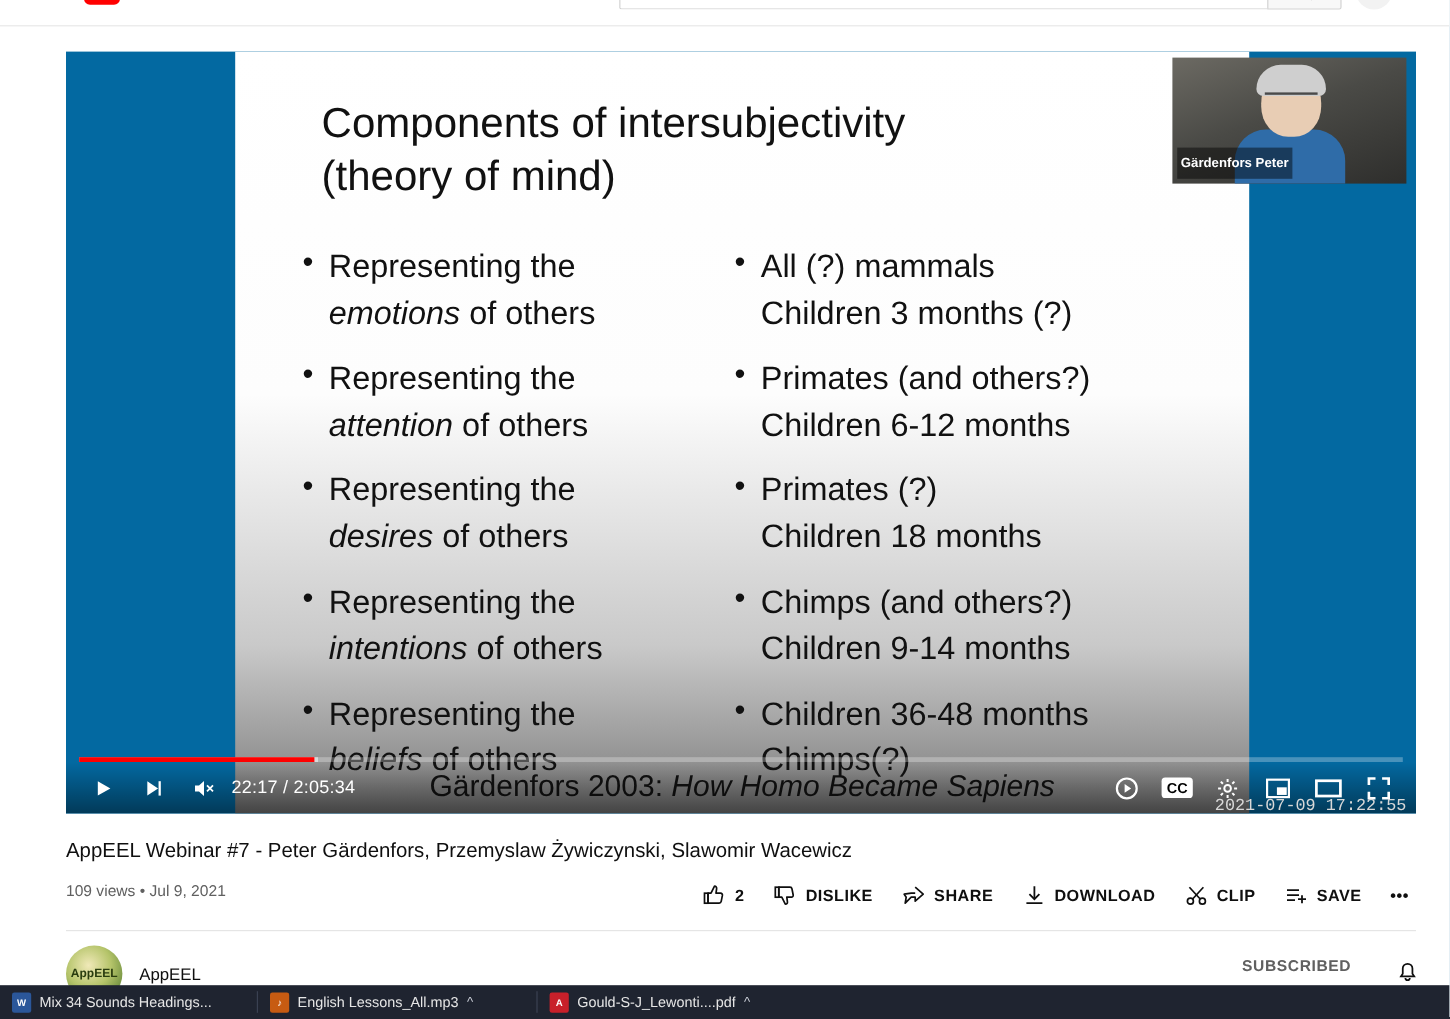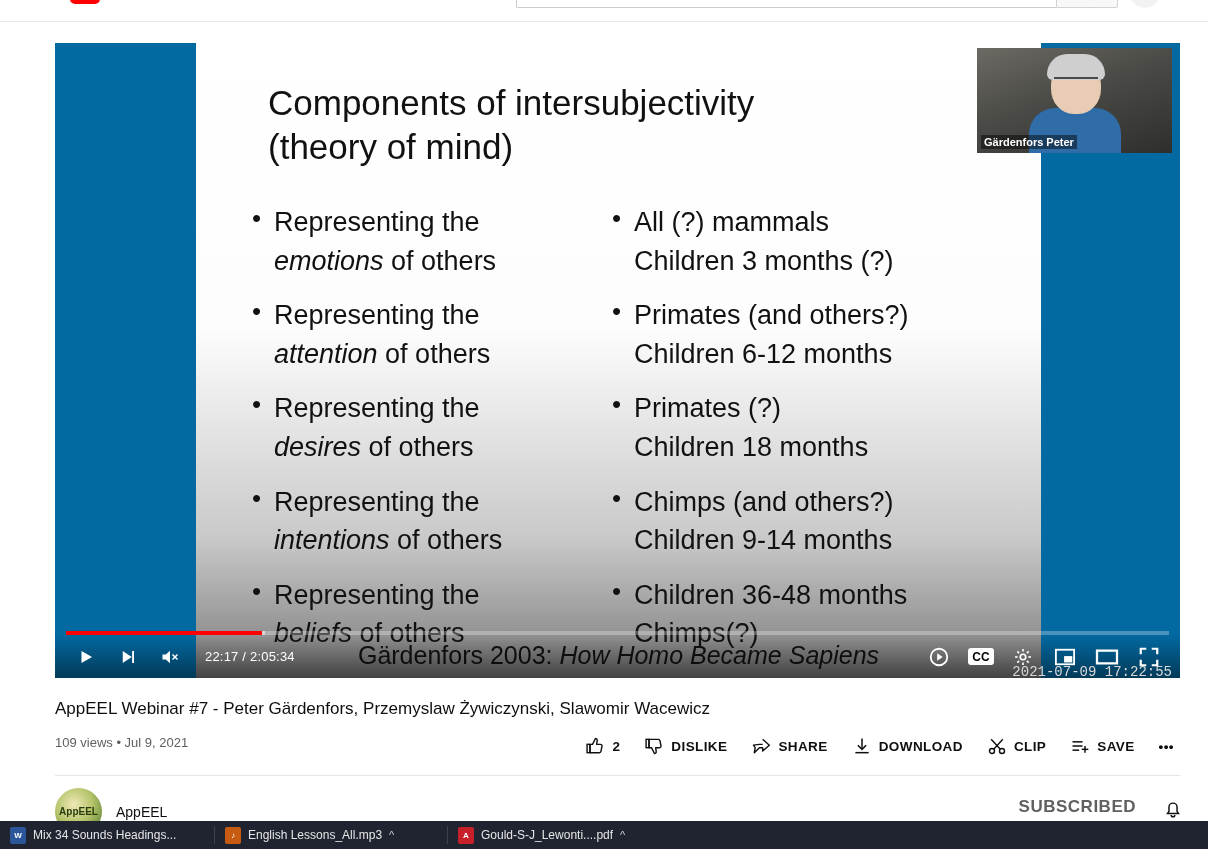--- a/index.html
+++ b/index.html
@@ -92,41 +92,41 @@
   .pip-glasses {
     position: absolute; left: 25px; top: 19px; width: 44px; height: 10px;
     border-top: 2px solid #4a4a4a;
   }
   .pip-body {
     position: absolute; left: 0px; top: 50px; width: 92px; height: 56px;
     background: #2f6ca8; border-radius: 26px 26px 0 0;
   }
   .pip-name {
     position: absolute; left: 4px; bottom: 4px; font-size: 11px; color: #fff;
-    background: rgba(0,0,0,0.45); padding: 1px 3px; font-weight: bold;
+    background: rgba(0,0,0,0.45); padding: 7px 3px; font-weight: bold;
   }
   .timestamp {
     position: absolute; right: 8px; bottom: -2px; font-size: 14px;
     color: #d8d8d8; font-family: "Liberation Mono", monospace;
   }
 
   
   .progress {
     position: absolute; left: 11px; bottom: 43px; width: 1103px; height: 4px;
     background: rgba(255,255,255,0.28);
   }
   .progress-buffer { position: absolute; left: 0; top: 0; height: 4px; width: 18%; background: rgba(255,255,255,0.5); }
   .progress-played { position: absolute; left: 0; top: 0; height: 4px; width: 17.8%; background: #ff0000; }
   .controls {
     position: absolute; left: 0; bottom: 0; width: 1125px; height: 43px;
     display: flex; align-items: center; padding: 0 10px;
     background: linear-gradient(180deg, rgba(0,0,0,0.0) 0%, rgba(0,0,0,0.45) 100%);
   }
   .ctrl { width: 42px; height: 43px; display: flex; align-items: center; justify-content: center; cursor: pointer; }
-  .time { color: #fff; font-size: 13px; margin-left: 14px; letter-spacing: 0.2px; }
+  .time { color: #fff; font-size: 15px; margin-left: 2px; letter-spacing: 0.2px; }
   .spacer { flex: 1; }
   .cc-box {
     width: 26px; height: 17px; border-radius: 3px; background: #ffffff; color: #000;
     font-size: 12px; font-weight: bold; display: flex; align-items: center; justify-content: center;
   }
 
   
   .video-title {
     position: absolute; left: 55px; top: 699px; font-size: 17px; color: #0f0f0f; font-weight: 400;
   }
@@ -145,21 +145,21 @@
   }
   .channel-row { position: absolute; left: 55px; top: 788px; display: flex; align-items: center; gap: 14px; }
   .avatar {
     width: 47px; height: 47px; border-radius: 50%;
     background: radial-gradient(circle at 40% 35%, #f0e9b8 0%, #b5c46a 45%, #3f6b22 100%);
     display: flex; align-items: center; justify-content: center;
     font-size: 10px; color: #2a3d0f; font-weight: bold; overflow: hidden;
   }
   .channel-name { font-size: 14px; color: #0f0f0f; font-weight: 500; }
   .sub-btn {
-    position: absolute; right: 72px; top: 797px; font-size: 17px; font-weight: bold;
+    position: absolute; right: 82px; top: 797px; font-size: 13px; font-weight: bold;
     color: #606060; letter-spacing: 0.5px; cursor: pointer;
   }
   .bell { position: absolute; right: 24px; top: 798px; cursor: pointer; }
 
   
   .taskbar {
     position: absolute; left: 0; bottom: 0; width: 1208px; height: 28px;
     background: #1f2430; display: flex; align-items: center;
   }
   .tb-item {

